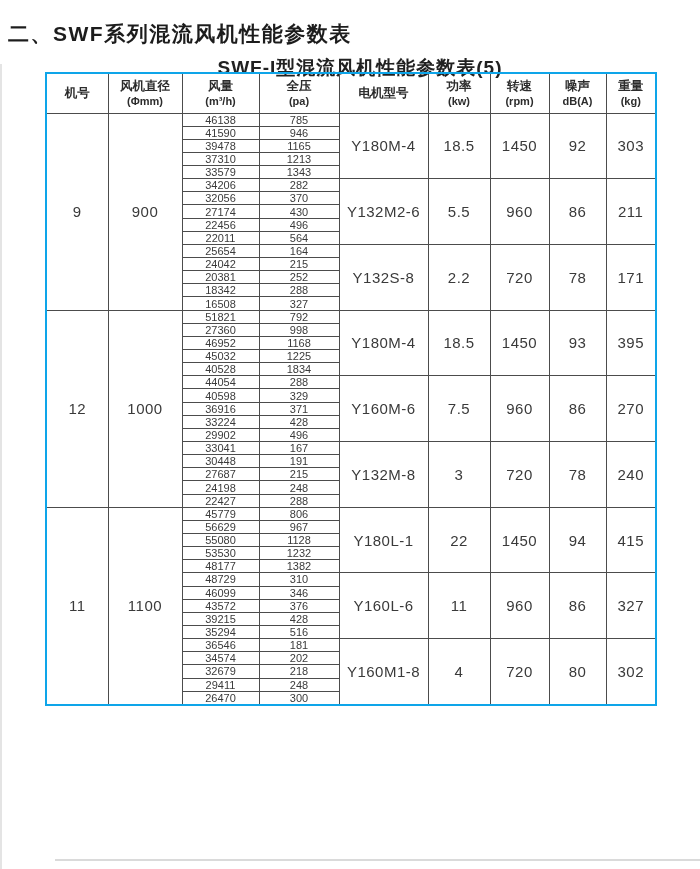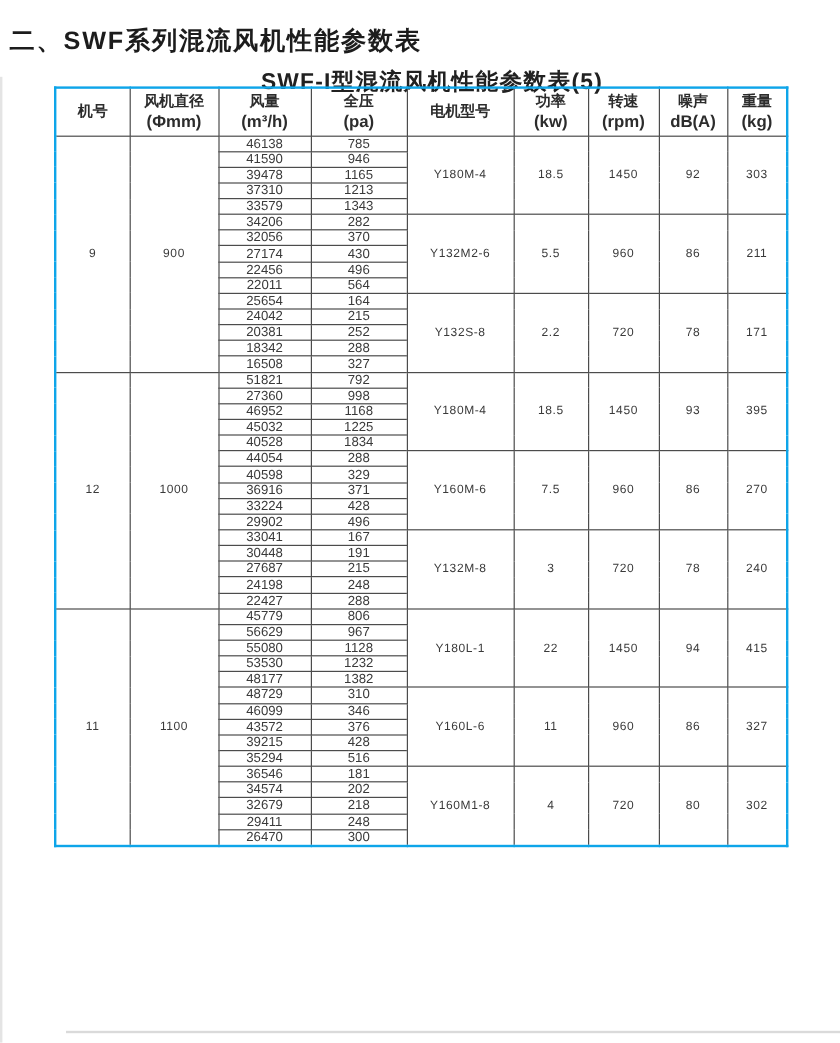--- a/index.html
+++ b/index.html
@@ -22,23 +22,23 @@
     border-collapse:collapse;table-layout:fixed;
     border:2px solid #0ea5e9;
   }
   .perf th,.perf td{
     border:1px solid #4c4c4c;
     text-align:center;vertical-align:middle;padding:0;
     overflow:hidden;white-space:nowrap;
   }
   .perf thead tr{height:40px;}
   .perf th{font-size:12.5px;font-weight:bold;color:#2c2c2c;line-height:1.3;}
-  .perf th .sub{font-size:14px;font-weight:bold;color:#2c2c2c;}
+  .perf th .sub{font-size:11px;font-weight:bold;color:#2c2c2c;}
   .perf tbody td{font-size:11px;color:#3a3a3a;}
-  .perf td.span-cell{font-size:10px;letter-spacing:0.5px;}
+  .perf td.span-cell{font-size:15px;letter-spacing:0.5px;}
   .scan-edge-left{
     position:absolute;top:64px;left:0;width:2px;height:805px;background:#e4e4e4;
   }
   .scan-line-bottom{
     position:absolute;top:859px;left:55px;width:645px;height:2px;background:#dadada;
   }
 </style>
 </head>
 <body>
 

